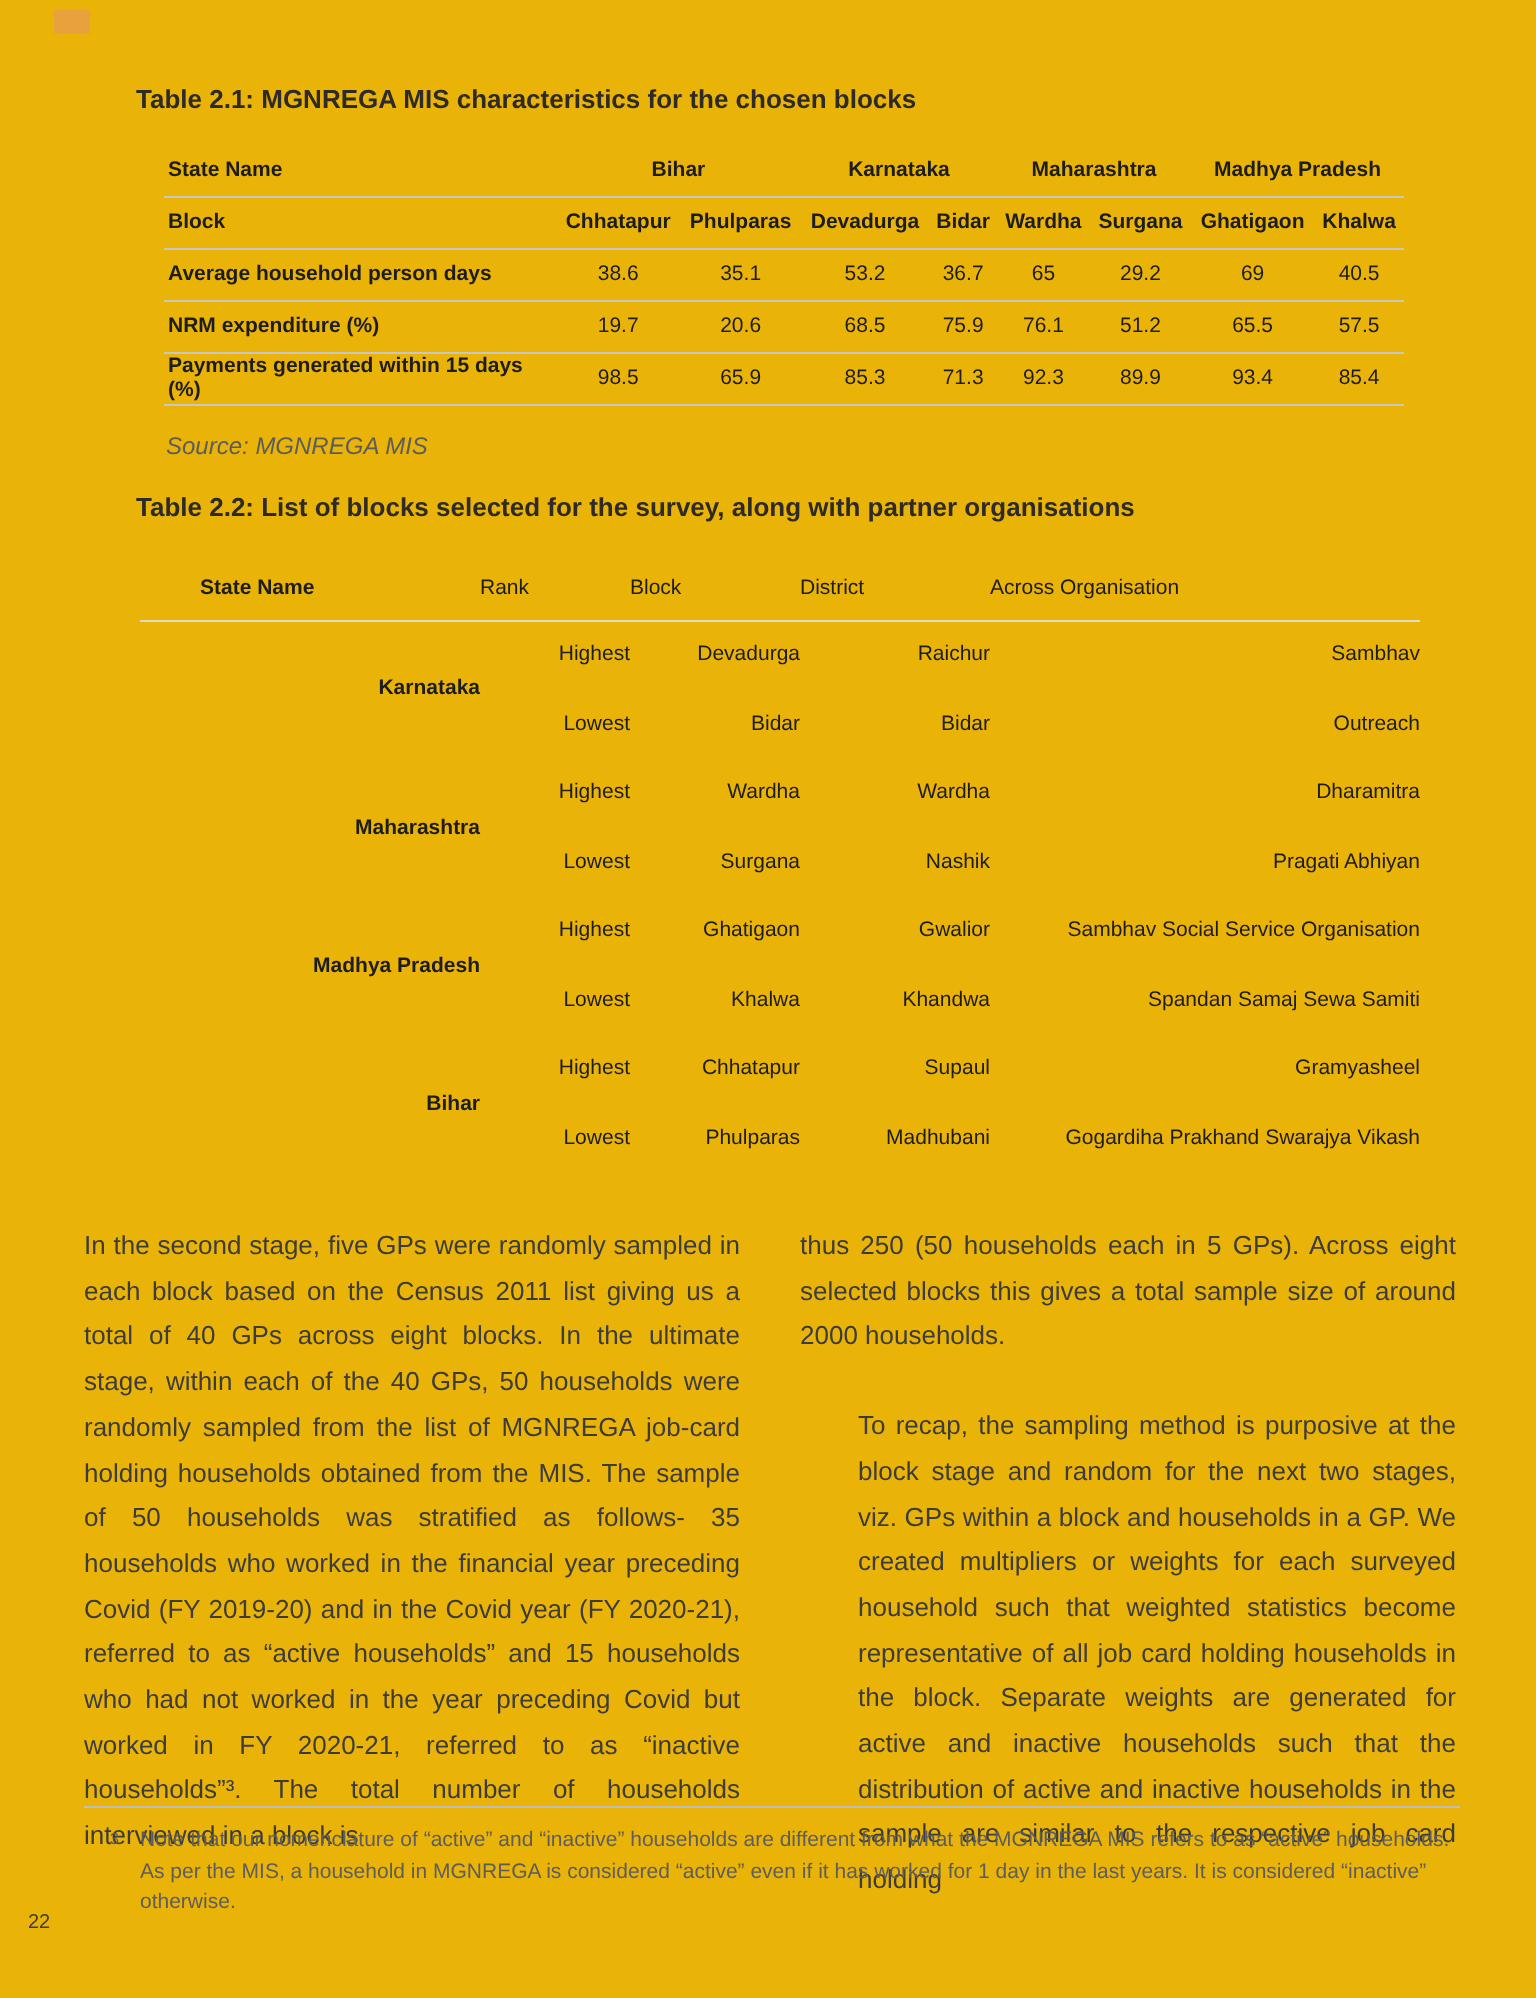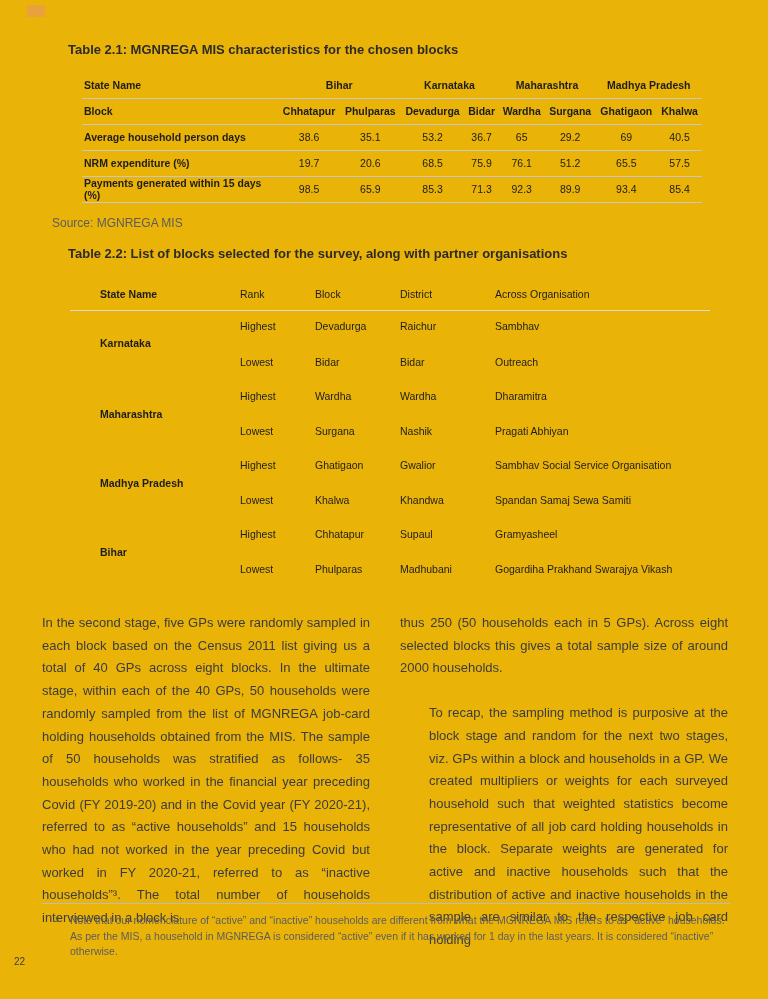--- a/index.html
+++ b/index.html
@@ -12,31 +12,31 @@
   .tbl-title { position:absolute; font-size:13px; font-weight:bold; color:#2e2b27; }
   .t1-title { left:68px; top:42px; }
   .t2-title { left:68px; top:246px; }
 
   
   table.t1 { position:absolute; left:82px; top:72px; width:620px; border-collapse:collapse; font-size:10.5px; color:#1d1d1d; }
   table.t1 th, table.t1 td { height:26px; padding:0 2px; vertical-align:middle; text-align:center; font-weight:normal; border-bottom:1px solid #c7c7c7; }
   table.t1 .lbl { text-align:left; width:196px; font-weight:bold; padding-left:2px; }
   table.t1 thead th { font-weight:bold; }
 
-  .source-note { position:absolute; left:52px; top:216px; font-size:12px; color:#5c5c5c; }
+  .source-note { position:absolute; left:83px; top:216px; font-size:12px; font-style:italic; color:#5c5c5c; }
 
   
   table.t2 { position:absolute; left:70px; top:278px; width:640px; border-collapse:collapse; font-size:10.5px; color:#1d1d1d; table-layout:fixed; }
   table.t2 col.c1 { width:170px; }
   table.t2 col.c2 { width:75px; }
   table.t2 col.c3 { width:85px; }
   table.t2 col.c4 { width:95px; }
   table.t2 col.c5 { width:215px; }
   table.t2 th { text-align:left; font-weight:normal; height:32px; vertical-align:middle; border-bottom:1px solid #e2dbcc; }
-  table.t2 td { height:34.5px; vertical-align:middle; text-align:left; border-bottom:7px solid #eab308; }
+  table.t2 td { height:34.5px; vertical-align:middle; text-align:right; border-bottom:4px solid #eab308; }
   table.t2 th.c1h, table.t2 td.state { padding-left:30px; font-weight:bold; }
 
   
   .body-cols { position:absolute; left:42px; top:612px; width:686px; display:flex; gap:30px; font-size:13px; line-height:22.7px; color:#3c3c3c; text-align:justify; }
   .body-cols .col { flex:1; min-width:0; }
   .body-cols p + p { margin-top:22px;margin-left:29px; }
 
   
   .footnote { position:absolute; left:42px; top:903px; width:688px; border-top:1px solid #bdbdbd; padding-top:9px; font-size:10.5px; line-height:15.5px; color:#5d5d5d; }
   .footnote .fn-body { position:relative; padding-left:28px; }

